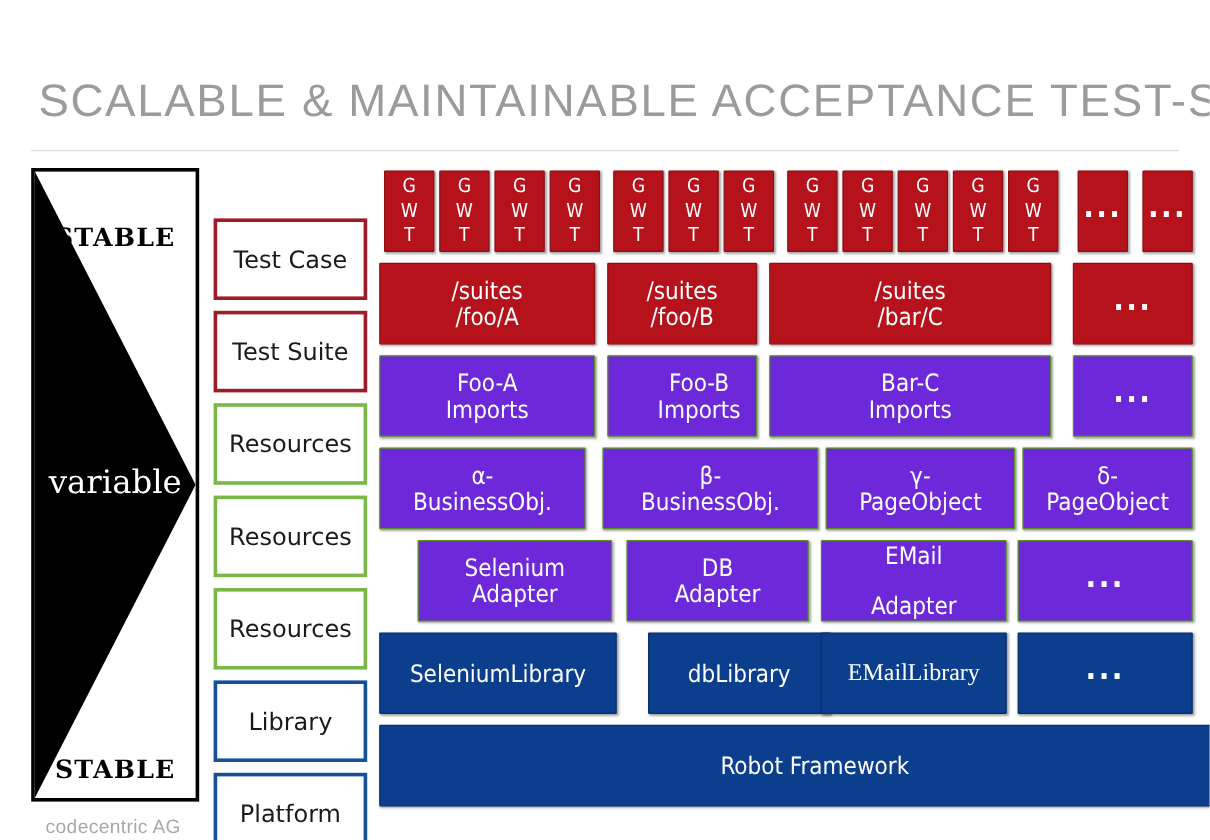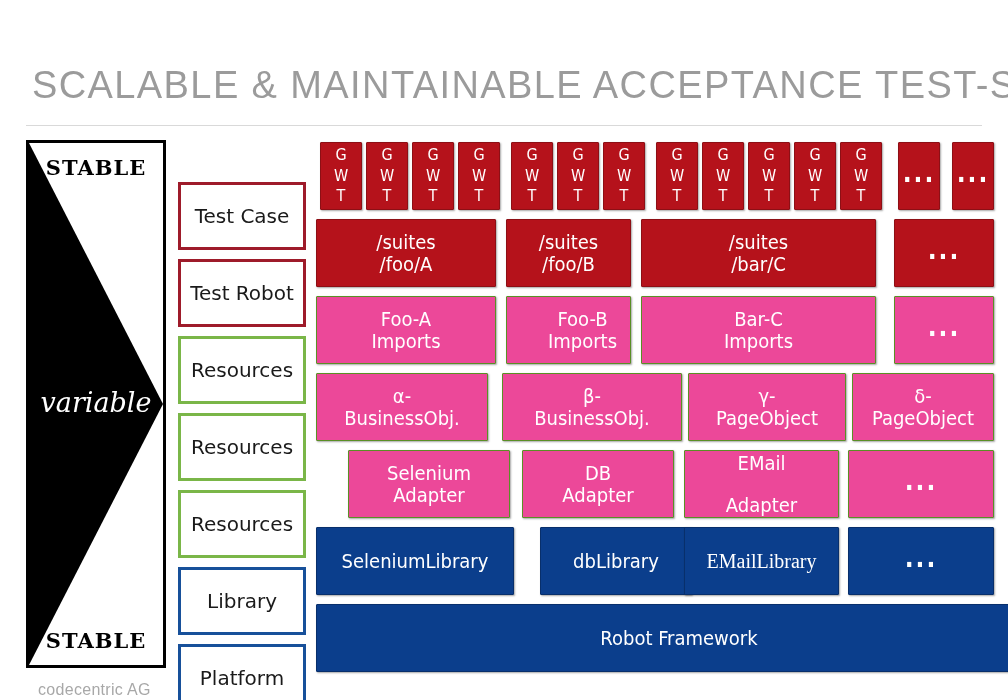--- a/index.html
+++ b/index.html
@@ -43,30 +43,30 @@
   .stable-label {
     position: absolute;
     left: 0; width: 100%;
     text-align: center;
     font-family: "DejaVu Serif", serif;
     font-weight: bold;
     font-size: 21px;
     letter-spacing: 1px;
     color: #000;
     z-index: 3;
+    margin-top: 30px;
   }
   .stable-top { top: 12px; }
   .stable-bottom { bottom: 12px; }
   .variable-label {
     position: absolute;
     left: 0; width: 100%;
     top: 244px;
     text-align: center;
     font-family: "DejaVu Serif", serif;
-    font-style: italic;
     font-size: 27px;
     color: #ffffff;
     z-index: 3;
   }
 
   
   .rows { position: absolute; left: 0; top: 140px; width: 1008px; }
   .row { position: relative; height: 77px; margin-bottom: 0; }
 
   .cat-box {
@@ -102,21 +102,21 @@
     justify-content: center;
     color: #ffffff;
     font-family: "DejaVu Sans Condensed", "DejaVu Sans", sans-serif;
     font-size: 20px;
     line-height: 1.12;
     text-align: center;
     box-shadow: 1px 1px 2px rgba(0,0,0,0.35);
     border-radius: 1px;
   }
   .c-red   { background: #b5121b; border: 1px solid #8d0f15; }
-  .c-green { background: #ec4899; border: 1px solid #5a8f25; }
+  .c-green { background: #6d28d9; border: 1px solid #5a8f25; }
   .c-blue  { background: #0b3e8c; border: 1px solid #082f6b; }
 
   .cell.gwt { font-size: 16px; line-height: 1.28; }
   .cell .ln { display: block; }
   .cell.dots { font-size: 26px; font-weight: bold; letter-spacing: 2px; padding-bottom:4px;}
 
   
   .footer {
     position: absolute;
     left: 38px; top: 681px;
@@ -208,21 +208,21 @@
           </div>
           <div class="cell c-red dots" style="left: 582px; width: 42px;">
             <span class="ln">...</span>
           </div>
           <div class="cell c-red dots" style="left: 636px; width: 42px;">
             <span class="ln">...</span>
           </div>
         </div>
       </div>
       <div class="row">
-        <div class="cat-box cat-red">Test Robot</div>
+        <div class="cat-box cat-red">Test Suite</div>
         <div class="track">
           <div class="cell c-red" style="left: 0px; width: 180px;">
             <span class="ln">/suites</span>
             <span class="ln">/foo/A</span>
           </div>
           <div class="cell c-red" style="left: 190px; width: 125px;">
             <span class="ln">/suites</span>
             <span class="ln">/foo/B</span>
           </div>
           <div class="cell c-red" style="left: 325px; width: 235px;">

